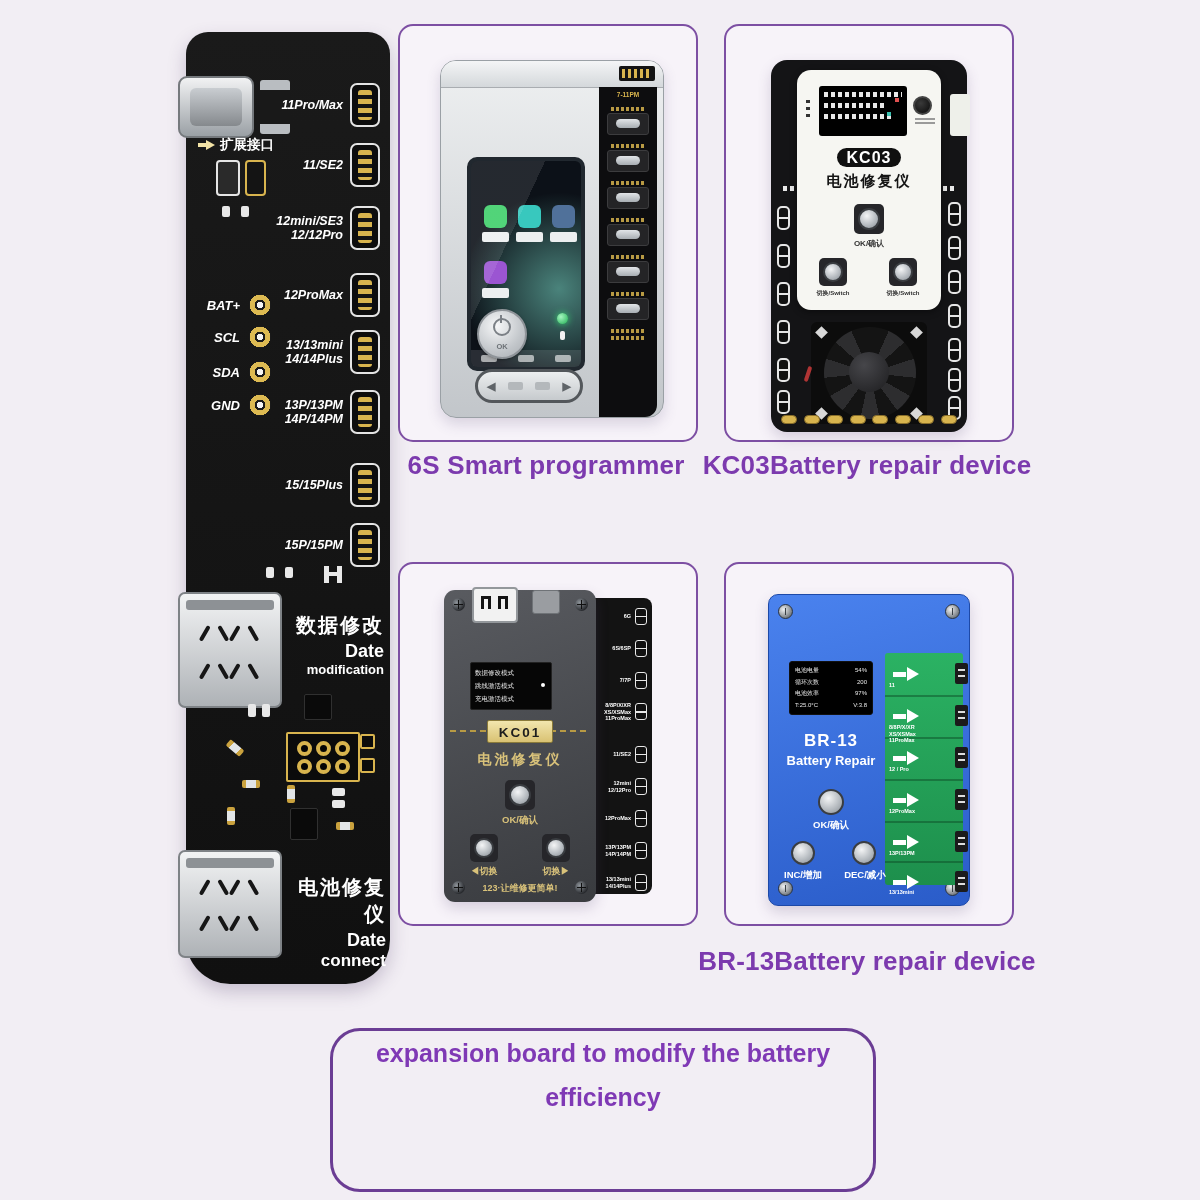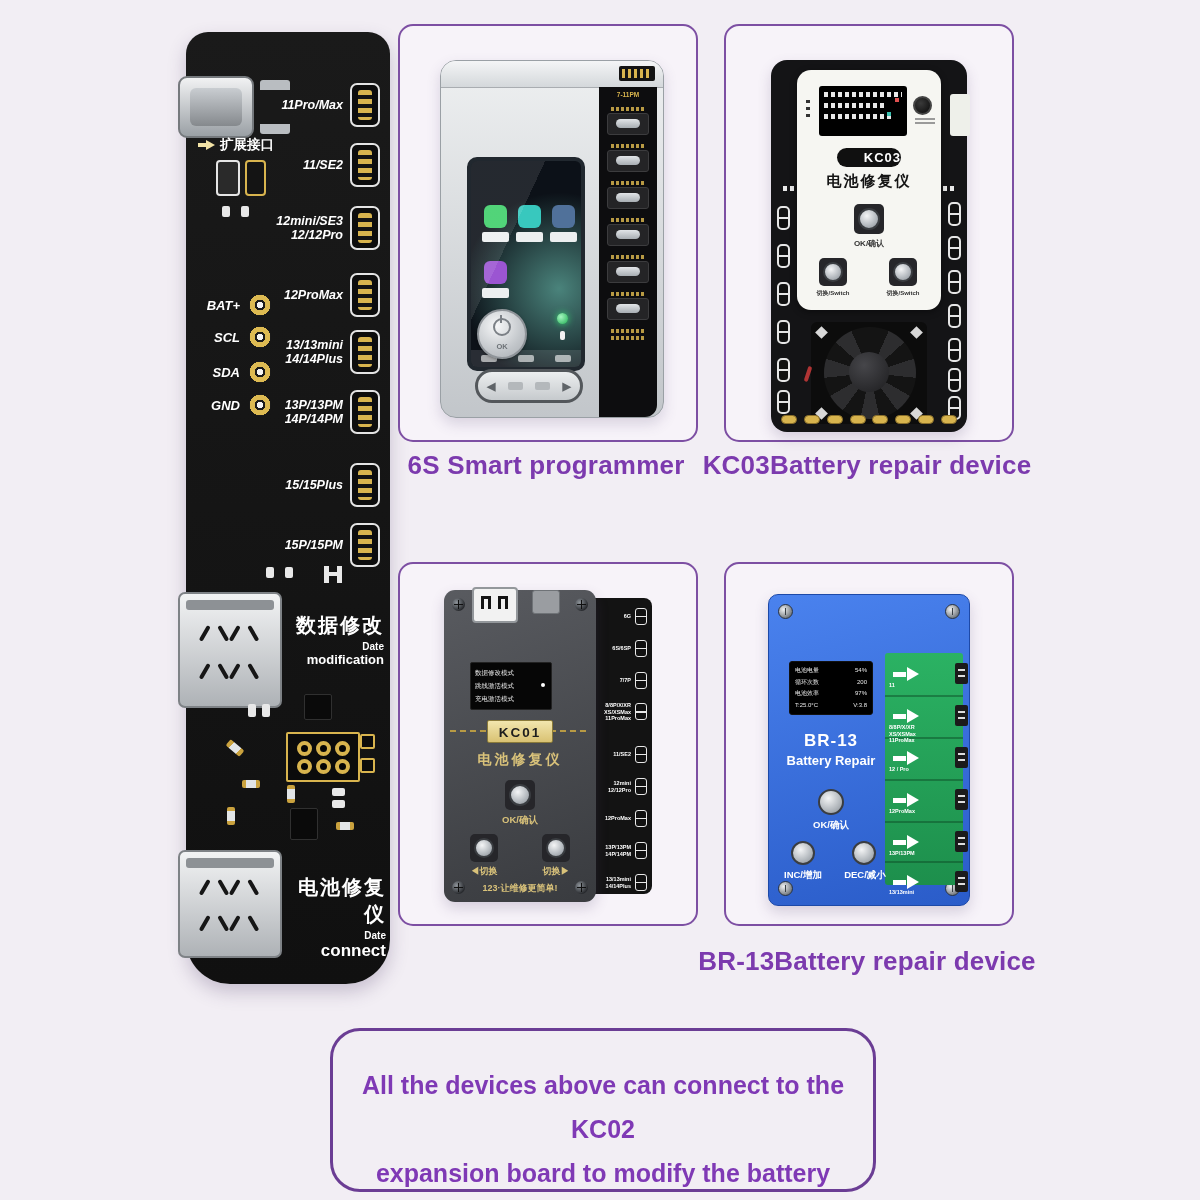--- a/index.html
+++ b/index.html
@@ -36,21 +36,21 @@
   .hconn{left:138px;top:534px;width:18px;height:17px;border-left:5px solid #e8e8e8;border-right:5px solid #e8e8e8;box-sizing:border-box;}
   .hconn::before{content:"";position:absolute;left:0;right:0;top:6px;height:4px;background:#e8e8e8;}
   .usba{left:-8px;width:100px;background:linear-gradient(180deg,#f2f3f4,#aeb2b6);border:2px solid #7e8286;border-radius:7px;}
   .usba .lip{position:absolute;left:6px;right:6px;top:6px;height:10px;background:#8d9195;border-radius:3px;}
   .vm{position:absolute;width:20px;height:16px;}
   .vm::before,.vm::after{content:"";position:absolute;top:0;width:4px;height:17px;background:#161616;border-radius:2px;transform-origin:top center;}
   .vm::before{left:3px;transform:rotate(30deg);}
   .vm::after{right:3px;transform:rotate(-30deg);}
   .btext{color:#fff;text-align:right;font-weight:bold;}
   .btext .cn{font-size:20px;letter-spacing:2px;display:block;}
-  .btext .e1{font-size:10px;display:block;margin-top:2px;}
+  .btext .e1{font-size:18px;display:block;margin-top:2px;}
   .btext .e2{font-size:13px;display:block;}
   .goldsock{left:100px;top:700px;width:70px;height:46px;border:2px solid #d8b44e;background:#0b0b0b;border-radius:2px;display:flex;flex-wrap:wrap;align-content:center;justify-content:center;}
   .ring{width:15px;height:15px;border-radius:50%;border:4px solid #d8b44e;background:#050505;box-sizing:border-box;margin:1.5px 2px;}
   .gsq{width:15px;height:15px;border:2px solid #d8b44e;background:#0b0b0b;border-radius:2px;box-sizing:border-box;}
   .res{width:18px;height:8px;border-radius:2px;background:linear-gradient(90deg,#caa23e 0 24%,#e2e5e7 24% 76%,#caa23e 76%);}
   .icdark{background:#0a0a0a;border:1px solid #303030;border-radius:2px;}
   .wpad{background:#e8e8e8;border-radius:2px;}
 
   
   .card{border:2px solid #7d4fa3;border-radius:15px;background:#f7f3f9;}
@@ -95,21 +95,21 @@
   .k3tab{position:absolute;right:-3px;top:34px;width:20px;height:42px;background:#eef0ea;border-radius:3px;}
   .dots4{position:absolute;width:26px;height:5px;background:repeating-linear-gradient(90deg,#e8e8e8 0 4px,transparent 4px 7px);}
   .mini8{position:absolute;width:13px;height:24px;border:2px solid #e6e6e6;border-radius:5px;background:#111;box-sizing:border-box;}
   .mini8::before{content:"";position:absolute;left:0px;right:0px;top:50%;height:2px;margin-top:-1px;background:#e6e6e6;}
   .k3panel{position:absolute;left:26px;top:10px;width:144px;height:240px;background:#f6f6f2;border-radius:14px;box-shadow:0 2px 7px rgba(0,0,0,.4);}
   .pdots{position:absolute;left:9px;top:30px;width:4px;height:18px;background:repeating-linear-gradient(180deg,#333 0 3px,transparent 3px 7px);}
   .k3oled{position:absolute;left:22px;top:16px;width:88px;height:50px;background:#000;border-radius:3px;}
   .orow{height:5px;margin:6px 5px 0;background:repeating-linear-gradient(90deg,#e8e8e8 0 4px,transparent 4px 7px);}
   .k3rbtn{position:absolute;right:9px;top:26px;width:15px;height:15px;border-radius:50%;background:radial-gradient(circle at 38% 35%,#3a3a3a,#0a0a0a);border:2px solid #444;}
   .k3rlbl{position:absolute;right:6px;top:48px;width:20px;height:6px;background:repeating-linear-gradient(180deg,#9a9a9a 0 2px,transparent 2px 4px);}
-  .k3badge{position:absolute;left:40px;top:78px;width:64px;height:19px;background:#101010;border-radius:10px;color:#fff;font-weight:bold;font-size:13px;text-align:right;line-height:19px;letter-spacing:1px;}
+  .k3badge{position:absolute;left:40px;top:78px;width:64px;height:19px;background:#101010;border-radius:10px;color:#fff;font-weight:bold;font-size:16px;text-align:center;line-height:19px;letter-spacing:1px;}
   .k3name{position:absolute;left:0;right:0;top:102px;text-align:center;font-size:15px;font-weight:bold;color:#141414;letter-spacing:2px;}
   .btnpad{position:absolute;background:#26262a;border-radius:5px;}
   .mbtn{position:absolute;border-radius:50%;background:radial-gradient(circle at 38% 33%,#f4f5f6,#b8bdc2 55%,#888e95);border:2px solid #3a3d41;box-sizing:border-box;}
   .k3lbl{position:absolute;text-align:center;color:#333;font-weight:bold;}
   .fan{position:absolute;left:40px;top:262px;width:116px;height:102px;background:#0c0c0c;border-radius:6px;}
   .dia{position:absolute;width:9px;height:9px;background:#d8d8d8;transform:rotate(45deg);}
   .blades{position:absolute;left:13px;top:5px;width:92px;height:92px;border-radius:50%;
           background:repeating-conic-gradient(#141414 0 24deg,#2d2d2f 24deg 48deg);}
   .hub{position:absolute;left:38px;top:30px;width:40px;height:40px;border-radius:50%;background:radial-gradient(circle at 38% 33%,#46464a,#1d1d1f);}
   .wire{position:absolute;left:-5px;top:44px;width:4px;height:16px;background:#b03434;transform:rotate(18deg);border-radius:2px;}
@@ -644,17 +644,16 @@
       <div class="brlbl" style="left:22px;top:224px;width:80px;">OK/确认</div>
       <span class="mbtn" style="left:22px;top:246px;width:24px;height:24px;"></span>
       <span class="mbtn" style="left:83px;top:246px;width:24px;height:24px;"></span>
       <div class="brlbl" style="left:-2px;top:274px;width:72px;">INC/增加</div>
       <div class="brlbl" style="left:60px;top:274px;width:72px;">DEC/减小</div>
     </div>
   </div>
   <div class="abs caption" style="left:697px;top:946px;width:340px;">BR-13Battery repair device</div>
 
   <div class="abs note">
-    <div class="n1">All the devices above can connect to the KC02</div>
     <div class="n2">expansion board to modify the battery efficiency</div>
   </div>
 
 </div>
 
 </body></html>

